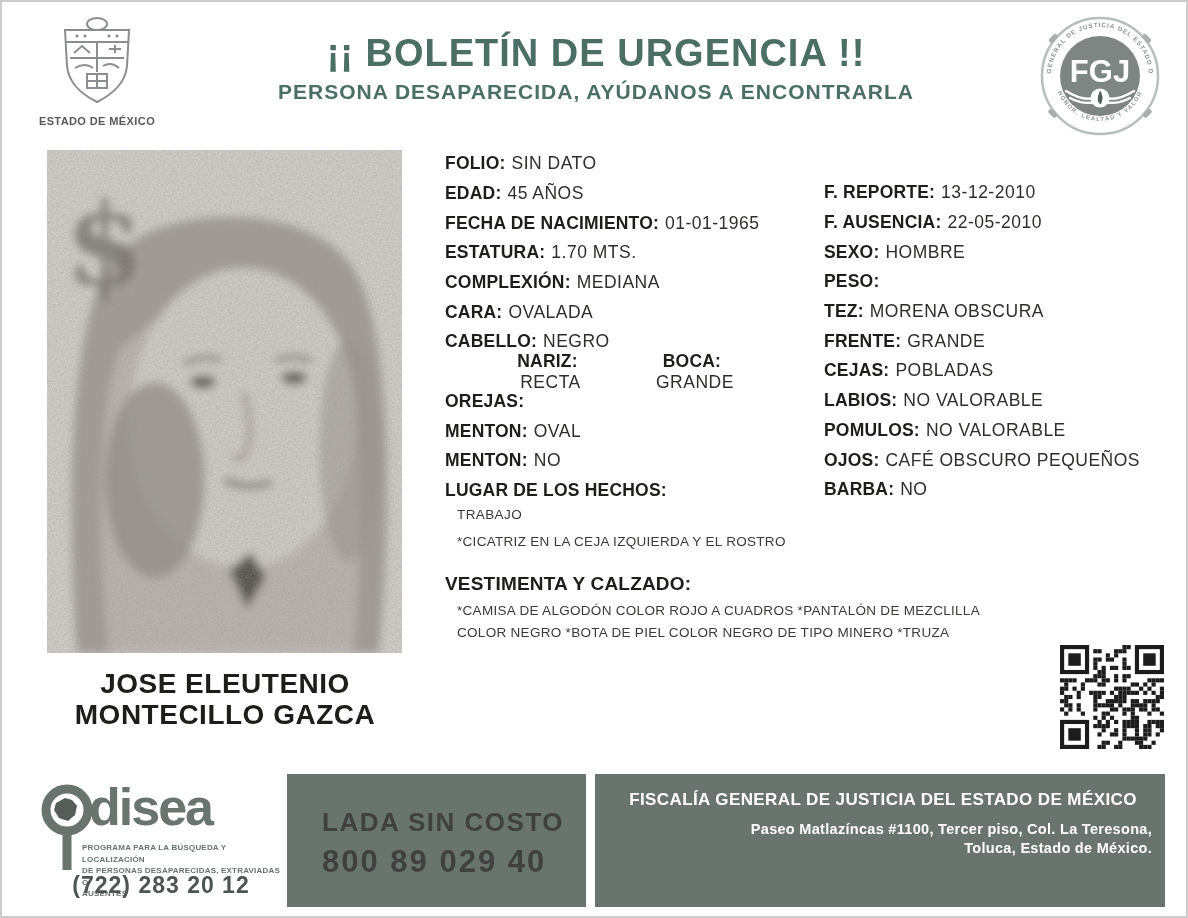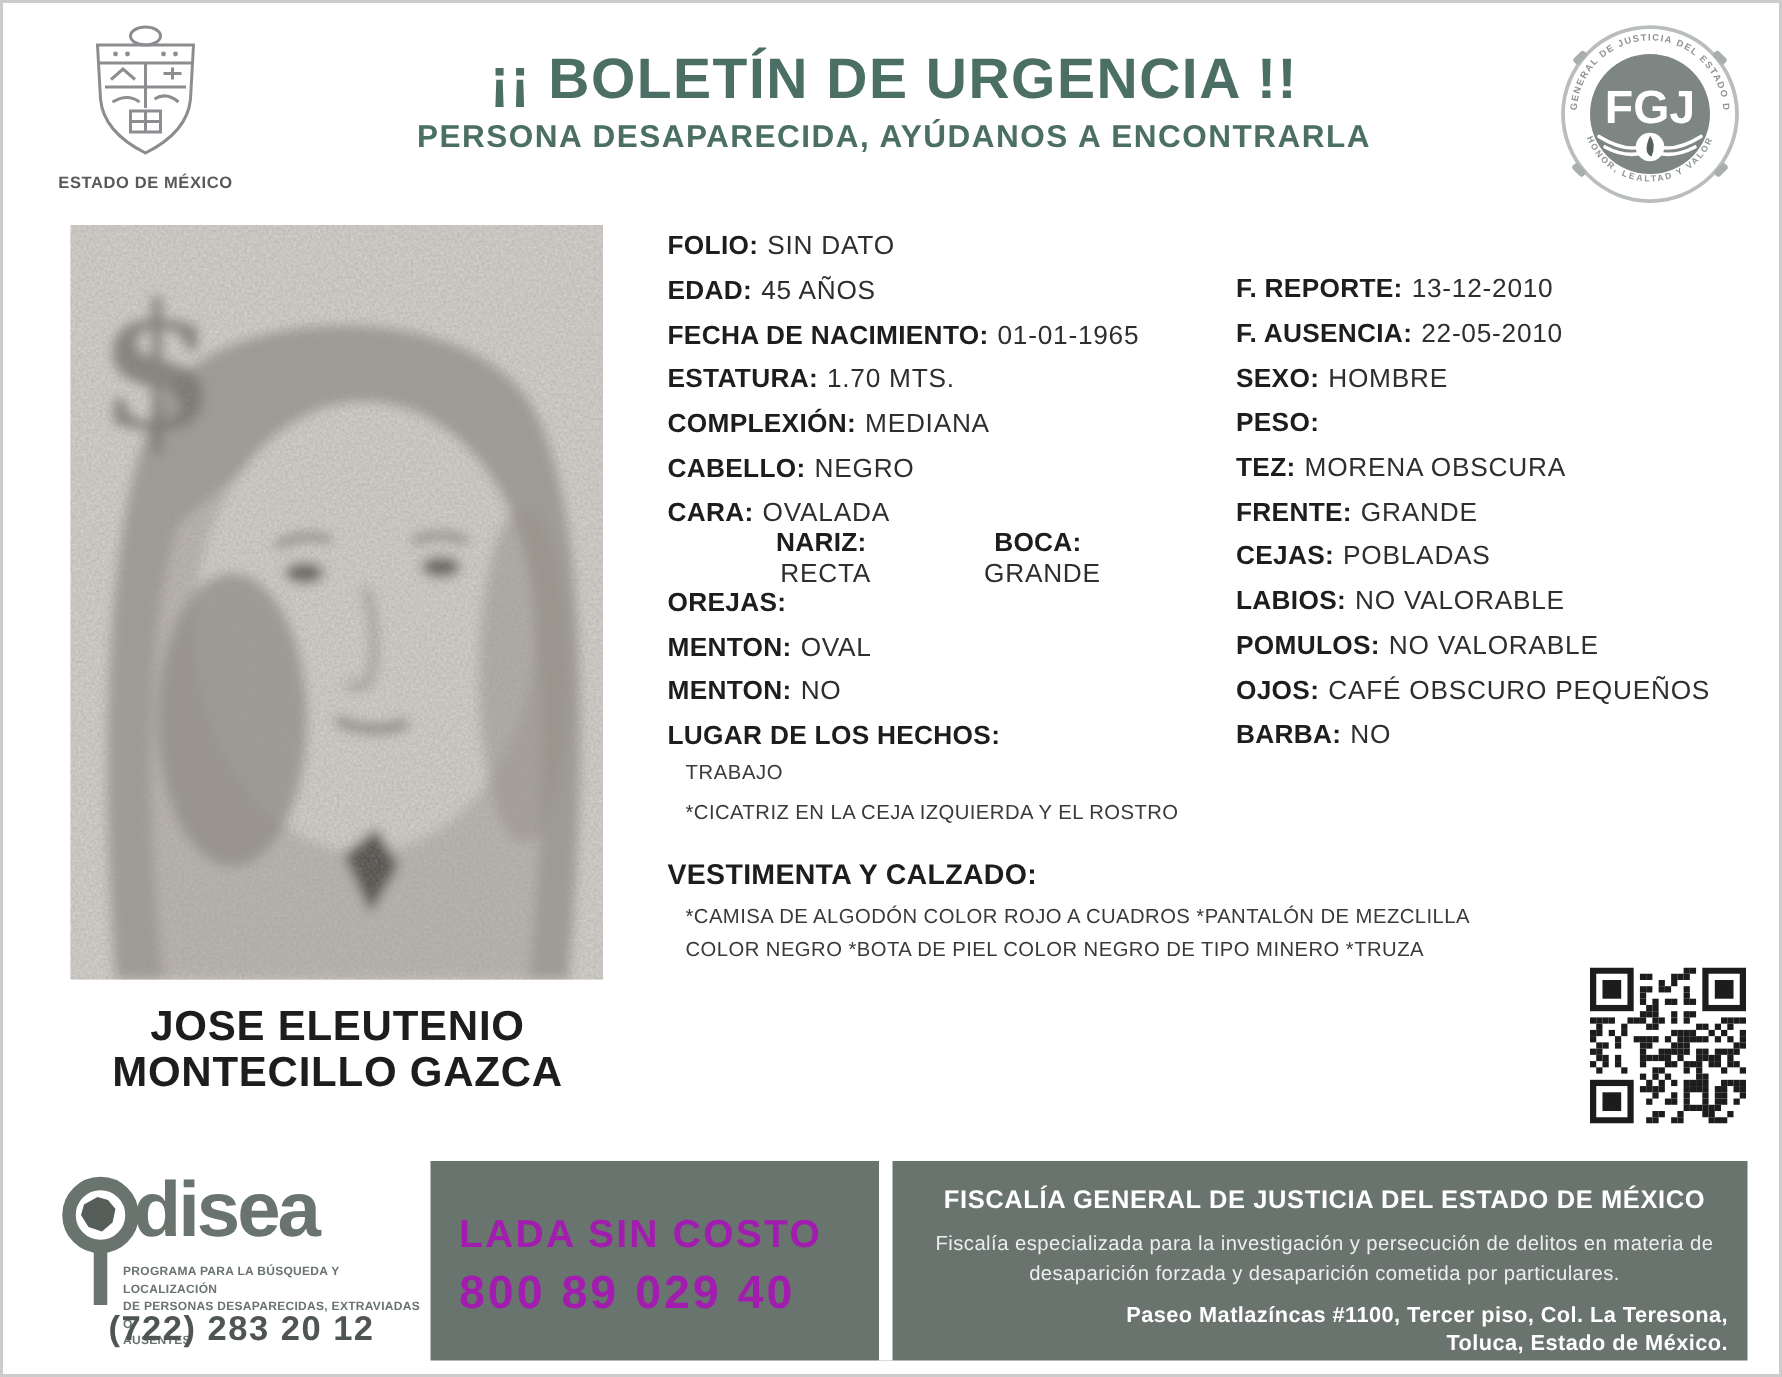--- a/index.html
+++ b/index.html
@@ -47,21 +47,21 @@
   .footer-divider { position:absolute; left:584px; top:772px; width:9px; height:133px; background:#fff; }
 
   .odisea { position:absolute; left:33px; top:778px; width:252px; height:127px; }
   .odisea-brand { position:absolute; left:6px; top:4px; display:flex; align-items:flex-start; }
   .odisea-word { font-size:52px; font-weight:800; color:#6a746e; letter-spacing:-2px; margin-left:-4px; line-height:.9; }
   .odisea-tagline { position:absolute; left:47px; top:62px; font-size:8px; font-weight:700;
                     color:#6a746e; letter-spacing:.2px; line-height:1.45; }
   .odisea-phone { position:absolute; left:0; top:92px; width:252px; text-align:center;
                   font-size:23px; font-weight:800; color:#4e5553; letter-spacing:1px; }
 
-  .lada { position:absolute; left:304px; top:805px; color:#a21caf; }
+  .lada { position:absolute; left:320px; top:805px; color:#404040; }
   .lada-label { font-size:26px; font-weight:800; letter-spacing:1.5px; }
   .lada-number { font-size:31px; font-weight:800; letter-spacing:2px; margin-top:6px; }
 
   .fiscalia { position:absolute; left:612px; top:788px; width:538px; color:#fff; }
   .fiscalia-title { font-size:17px; font-weight:800; letter-spacing:.4px; text-align:center; }
   .fiscalia-desc { font-size:13.5px; color:#eceeed; text-align:center; margin-top:9px;
                    line-height:1.45; letter-spacing:.3px; }
   .fiscalia-address { font-size:14.5px; font-weight:800; text-align:right; margin-top:10px;
                       line-height:1.3; letter-spacing:.3px; }
 </style>
@@ -185,26 +185,26 @@
     </div>
     <div class="frow">
       <span class="flabel">ESTATURA:</span>
       <span class="fvalue">1.70 MTS.</span>
     </div>
     <div class="frow">
       <span class="flabel">COMPLEXIÓN:</span>
       <span class="fvalue">MEDIANA</span>
     </div>
     <div class="frow">
+      <span class="flabel">CARA:</span>
+      <span class="fvalue">OVALADA</span>
+    </div>
+    <div class="frow">
       <span class="flabel">CABELLO:</span>
       <span class="fvalue">NEGRO</span>
-    </div>
-    <div class="frow">
-      <span class="flabel">CARA:</span>
-      <span class="fvalue">OVALADA</span>
     </div>
     <div class="frow">
       <span class="pair pair-nariz">
         <span class="flabel">NARIZ:</span>
         <span class="fvalue">RECTA</span>
       </span>
       <span class="pair">
         <span class="flabel">BOCA:</span>
         <span class="fvalue">GRANDE</span>
       </span>
@@ -520,20 +520,19 @@
     <div class="odisea-phone">(722) 283 20 12</div>
   </div>
 
   <div class="lada">
     <div class="lada-label">LADA SIN COSTO</div>
     <div class="lada-number">800 89 029 40</div>
   </div>
 
   <div class="fiscalia">
     <div class="fiscalia-title">FISCALÍA GENERAL DE JUSTICIA DEL ESTADO DE MÉXICO</div>
-    <div class="fiscalia-desc">Fiscalía especializada para la investigación y persecución de delitos en materia de desaparición forzada y desaparición cometida por particulares.</div>
     <div class="fiscalia-address">
       <div>Paseo Matlazíncas #1100, Tercer piso, Col. La Teresona,</div>
       <div>Toluca, Estado de México.</div>
     </div>
   </div>
 
 </div>
 
 </body></html>

